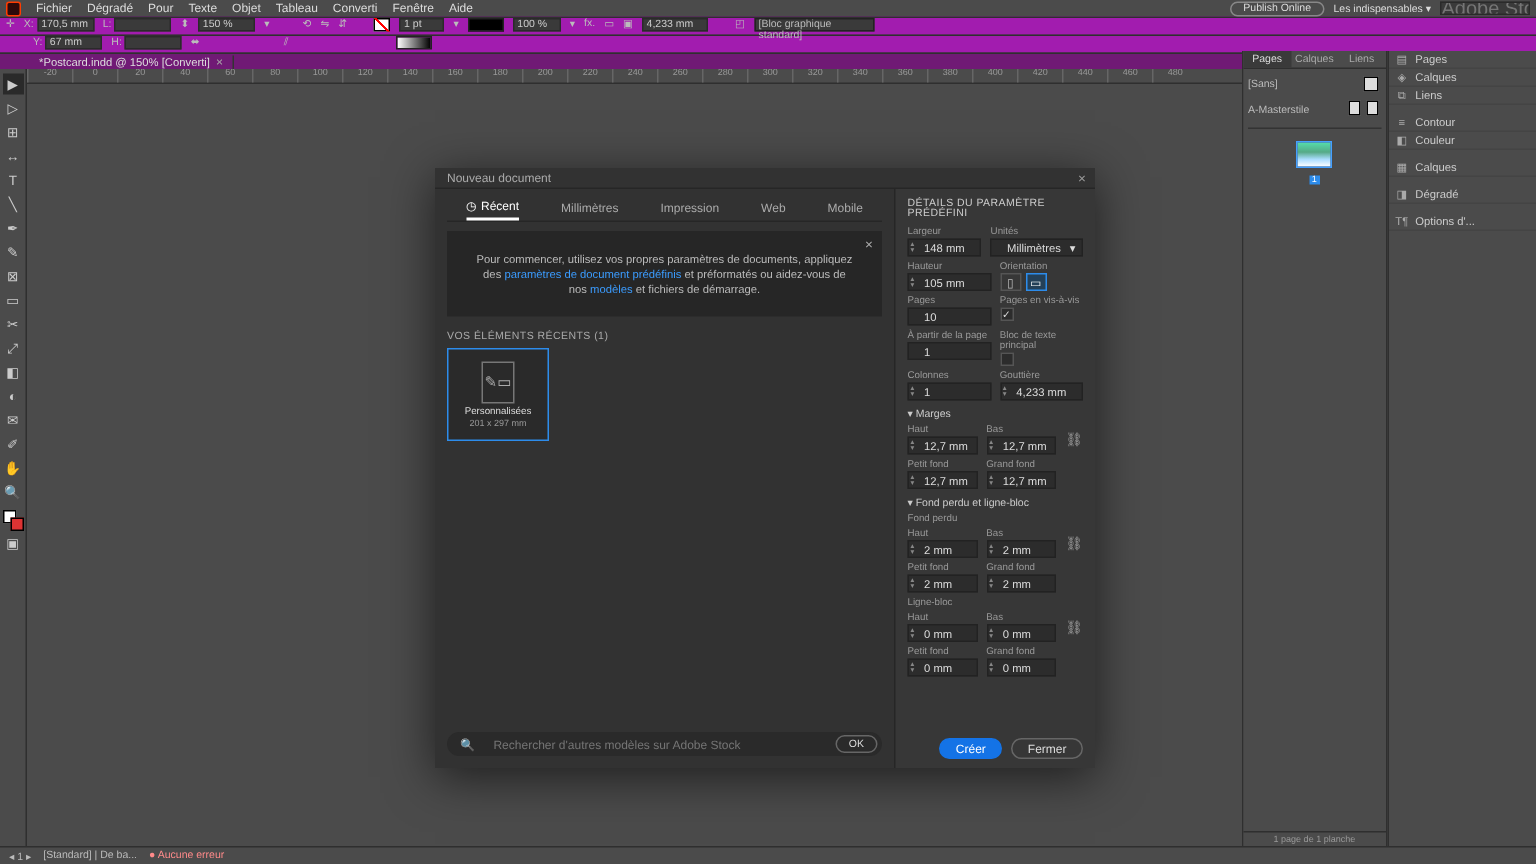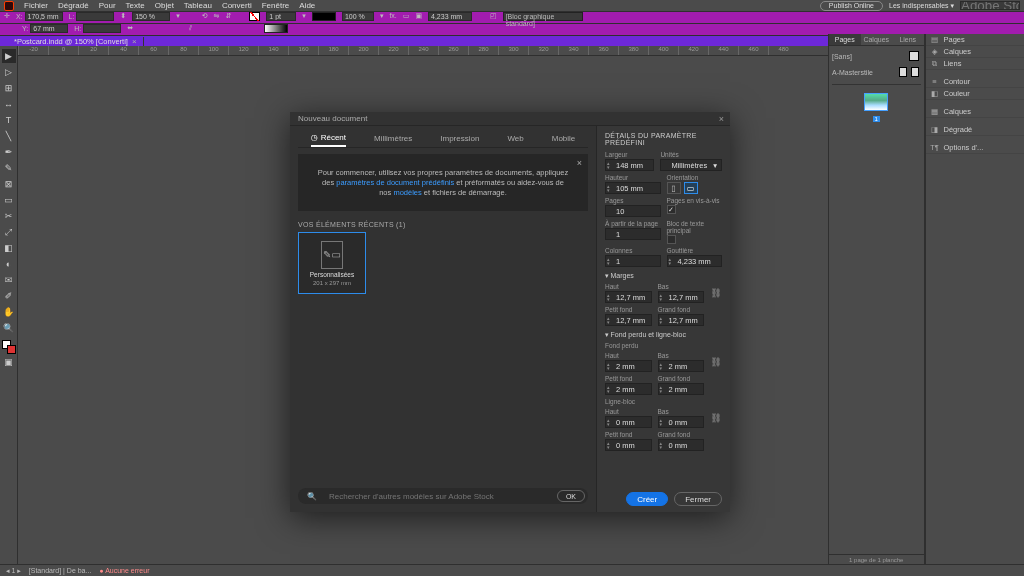--- a/index.html
+++ b/index.html
@@ -16,21 +16,21 @@
 
 
 .optbar { height: 12px; background: #a21caf; border-top:1px solid #2f2f2f; display:flex; align-items:flex-start; gap:6px; padding:0 4px; font-size:7px; color:#bbb; }
 .optbar .field { display:flex; align-items:center; gap:2px; }
 .optbar input { width:38px; height:9px; background:#3a3a3a; border:1px solid #2a2a2a; color:#ccc; font-size:7px; padding:0 2px; }
 .optbar .swatch { width:24px; height:9px; background:#000; border:1px solid #222; }
 .optbar .sel { width:80px; height:9px; background:#3a3a3a; border:1px solid #222; font-size:7px; padding:0 2px; }
 .zoom-sel { width:34px; }
 
 
-.doctab { height:11px; background:#6d28d9; border-top:1px solid #2f2f2f; display:flex; align-items:center; padding-left:8px; font-size:7.5px; color:#ddd; }
+.doctab { height:11px; background:#701a75; border-top:1px solid #2f2f2f; display:flex; align-items:center; padding-left:20px; font-size:7.5px; color:#ddd; }
 .doctab .tab { padding: 0 6px; border-right:1px solid #333; display:flex; align-items:center; gap:4px; }
 .doctab .close { font-size:8px; color:#aaa; }
 
 
 .ruler-h { position:absolute; left:18px; right:196px; top:46px; height:10px; background:#4b4b4b; border-bottom:1px solid #2f2f2f; font-size:6px; color:#999; overflow:hidden;}
 .ruler-h span { display:inline-block; width:30px; text-align:center; border-left:1px solid #666; height:10px; }
 
 
 .toolbox { position:absolute; left:0; top:46px; bottom:12px; width:18px; background:#4b4b4b; border-right:1px solid #2f2f2f; display:flex; flex-direction:column; align-items:center; padding-top:2px; gap:0; }
 .toolbox .tool { width:14px; height:14px; margin:1px 0; display:flex; align-items:center; justify-content:center; color:#ccc; font-size:9px; }

